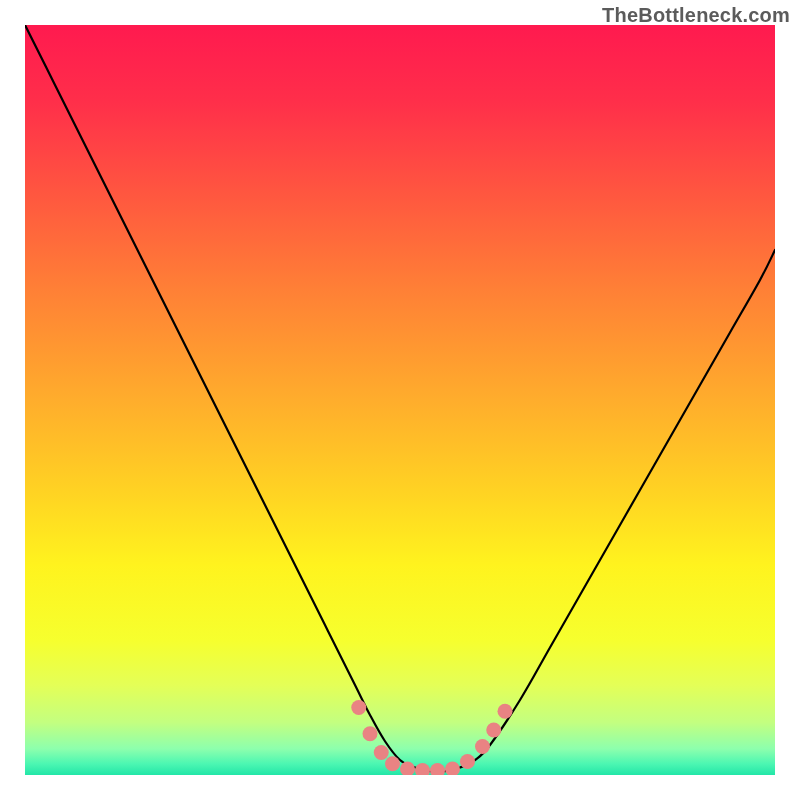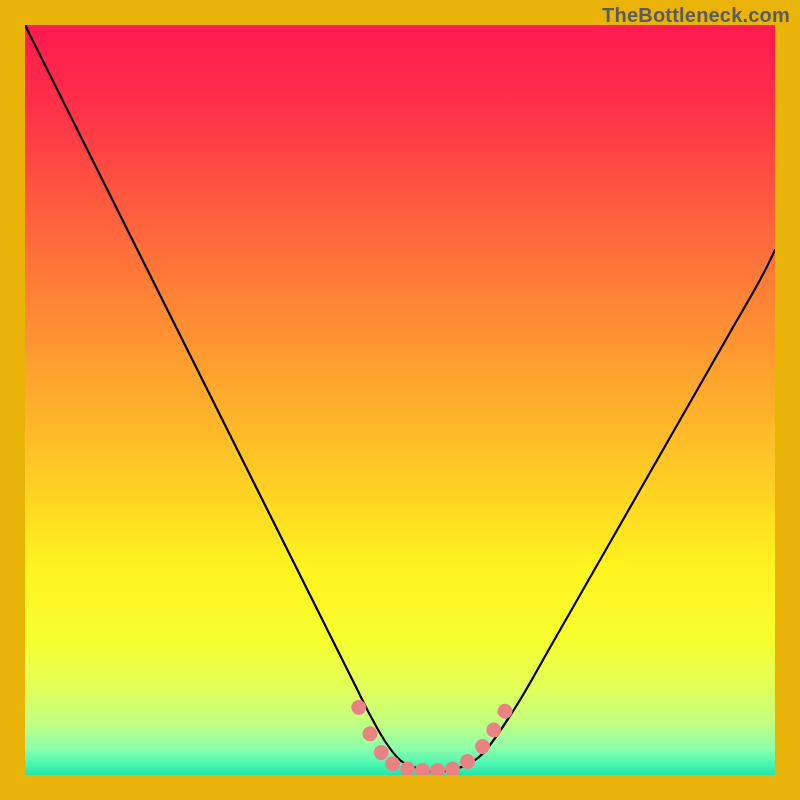--- a/index.html
+++ b/index.html
@@ -9,21 +9,21 @@
     height: 800px;
     background: #000;
     overflow: hidden;
   }
   .frame {
     position: absolute;
     left: 0;
     top: 0;
     width: 800px;
     height: 800px;
-    background: #eab308;
+    background: #ffffff;
   }
   .plot-area {
     position: absolute;
     left: 25px;
     top: 25px;
     width: 750px;
     height: 750px;
     overflow: hidden;
   }
   .gradient-bg {

